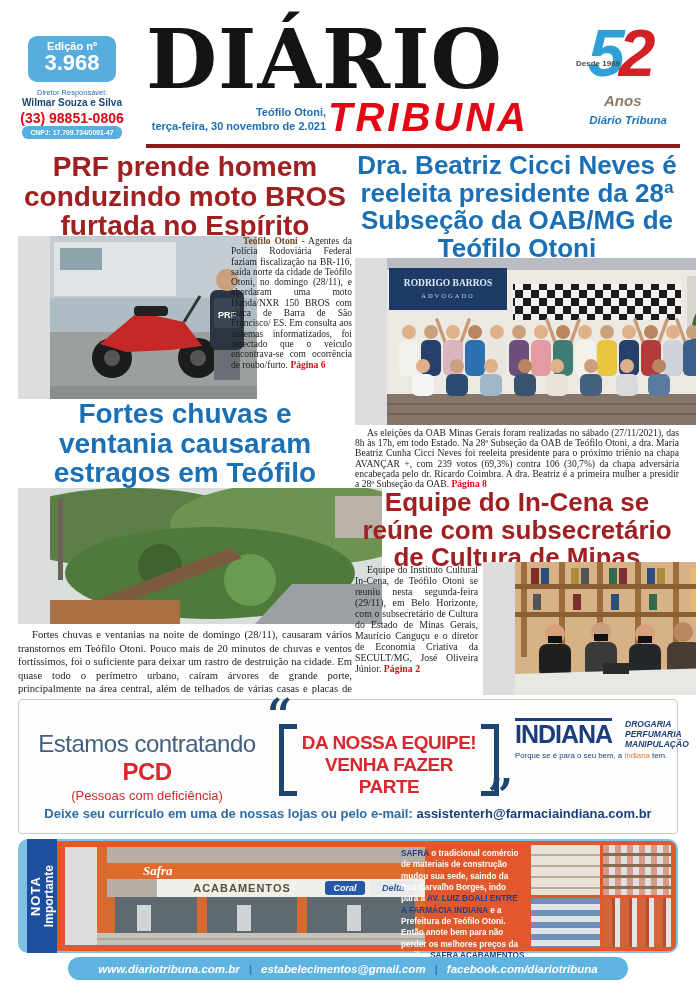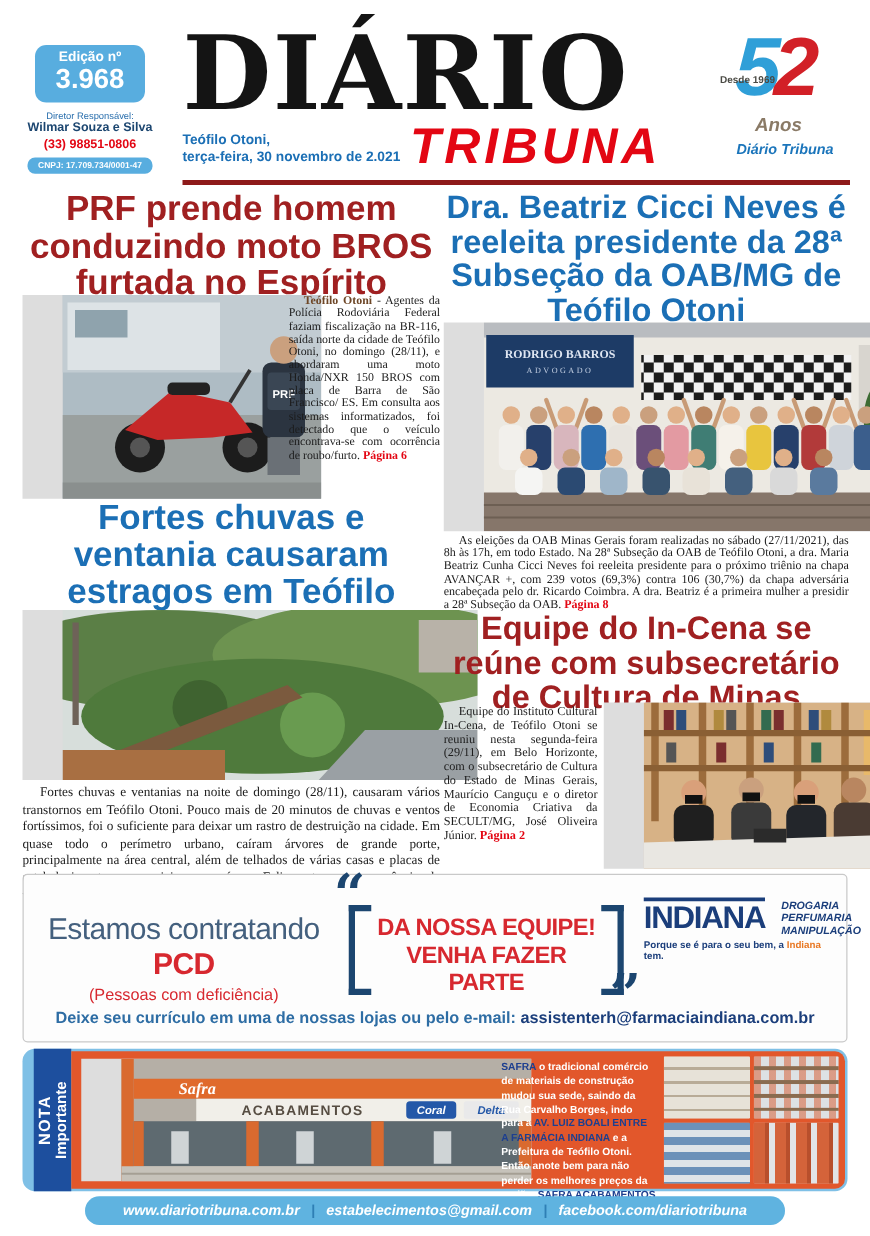--- a/index.html
+++ b/index.html
@@ -9,28 +9,28 @@
   
   .edition-box{position:absolute;left:28px;top:36px;width:88px;height:46px;background:#58ADDF;
                border-radius:9px;color:#fff;text-align:center;padding-top:4px;box-sizing:border-box;}
   .edition-label{font-size:11px;font-weight:bold;}
   .edition-number{font-size:22px;font-weight:bold;line-height:1;}
   .director-label{position:absolute;left:14px;top:88px;width:116px;text-align:center;
                   font-size:7.5px;color:#2a6fad;}
   .director-name{position:absolute;left:14px;top:97px;width:116px;text-align:center;
                  font-size:10px;font-weight:bold;color:#1c4670;}
   .phone{position:absolute;left:14px;top:110px;width:116px;text-align:center;
-         font-size:10px;font-weight:bold;color:#e30613;}
+         font-size:14px;font-weight:bold;color:#e30613;}
   .cnpj-box{position:absolute;left:22px;top:126px;width:100px;height:13px;background:#58ADDF;
             border-radius:6px;color:#fff;font-size:6.8px;font-weight:bold;text-align:center;line-height:13px;}
   .title-main{position:absolute;left:146px;top:18px;font-family:"DejaVu Serif",serif;
               font-weight:bold;font-size:82px;line-height:1;color:#141414;letter-spacing:1px;}
   .title-sub{position:absolute;left:328px;top:97px;font-size:40px;font-weight:bold;font-style:italic;
              color:#e30613;letter-spacing:3px;line-height:1;}
-  .dateline{position:absolute;left:146px;top:106px;width:180px;text-align:left;
+  .dateline{position:absolute;left:146px;top:106px;width:180px;text-align:right;
             color:#1b6fb5;font-weight:bold;font-size:11px;line-height:1.25;}
   .anniv{position:absolute;left:566px;top:26px;width:122px;height:116px;}
   .anniv-num{position:absolute;left:22px;top:-6px;font-size:66px;font-weight:bold;font-style:italic;line-height:1;}
   .anniv-num .n5{color:#2f9fd8;}
   .anniv-num .n2{color:#d22027;margin-left:-6px;}
   .anniv-since{position:absolute;left:10px;top:34px;font-size:8px;font-weight:bold;color:#4a4a44;
                text-align:center;line-height:1.1;}
   .anniv-anos{position:absolute;left:38px;top:66px;font-size:15px;font-weight:bold;font-style:italic;color:#8a7a66;}
   .anniv-brand{position:absolute;left:10px;top:88px;width:104px;text-align:center;
                font-size:11.5px;font-weight:bold;font-style:italic;color:#1b75bb;}
@@ -81,21 +81,21 @@
                 border-left:5px solid #1c4670;border-top:5px solid #1c4670;border-bottom:5px solid #1c4670;}
   .bracket-close{position:absolute;right:8px;top:18px;width:13px;height:62px;
                  border-right:5px solid #1c4670;border-top:5px solid #1c4670;border-bottom:5px solid #1c4670;}
   .quote-text{position:absolute;left:24px;top:26px;width:188px;text-align:center;color:#d7282f;
               font-weight:bold;font-size:19px;line-height:1.15;letter-spacing:-0.5px;}
   .pcd-logo{position:absolute;left:496px;top:18px;width:158px;}
   .indiana-wordmark{display:inline-block;font-size:25px;font-weight:bold;color:#1b3e7b;
                     letter-spacing:-1px;border-top:3px solid #1b3e7b;line-height:1.05;}
   .indiana-lines{position:absolute;left:110px;top:2px;font-size:8.5px;font-style:italic;font-weight:bold;
                  color:#1b3e7b;line-height:1.15;}
-  .indiana-tagline{margin-top:4px;font-size:7.8px;font-weight:bold;color:#1b3e7b;}
+  .indiana-tagline{margin-top:4px;font-size:7.8px;font-weight:normal;color:#1b3e7b;}
   .indiana-tagline .tag-brand{color:#e87722;}
   .pcd-email-line{position:absolute;left:0;top:106px;width:100%;text-align:center;
                   font-size:13px;font-weight:bold;color:#2e6da4;}
   .pcd-email-line .email{color:#1b3e7b;}
 
   
   .safra{position:absolute;left:18px;top:839px;width:660px;height:114px;background:#7fc0e6;
          border-radius:10px;}
   .nota-strip{position:absolute;left:9px;top:0;width:30px;height:114px;background:#1d4f9e;
               display:flex;align-items:center;justify-content:center;}

